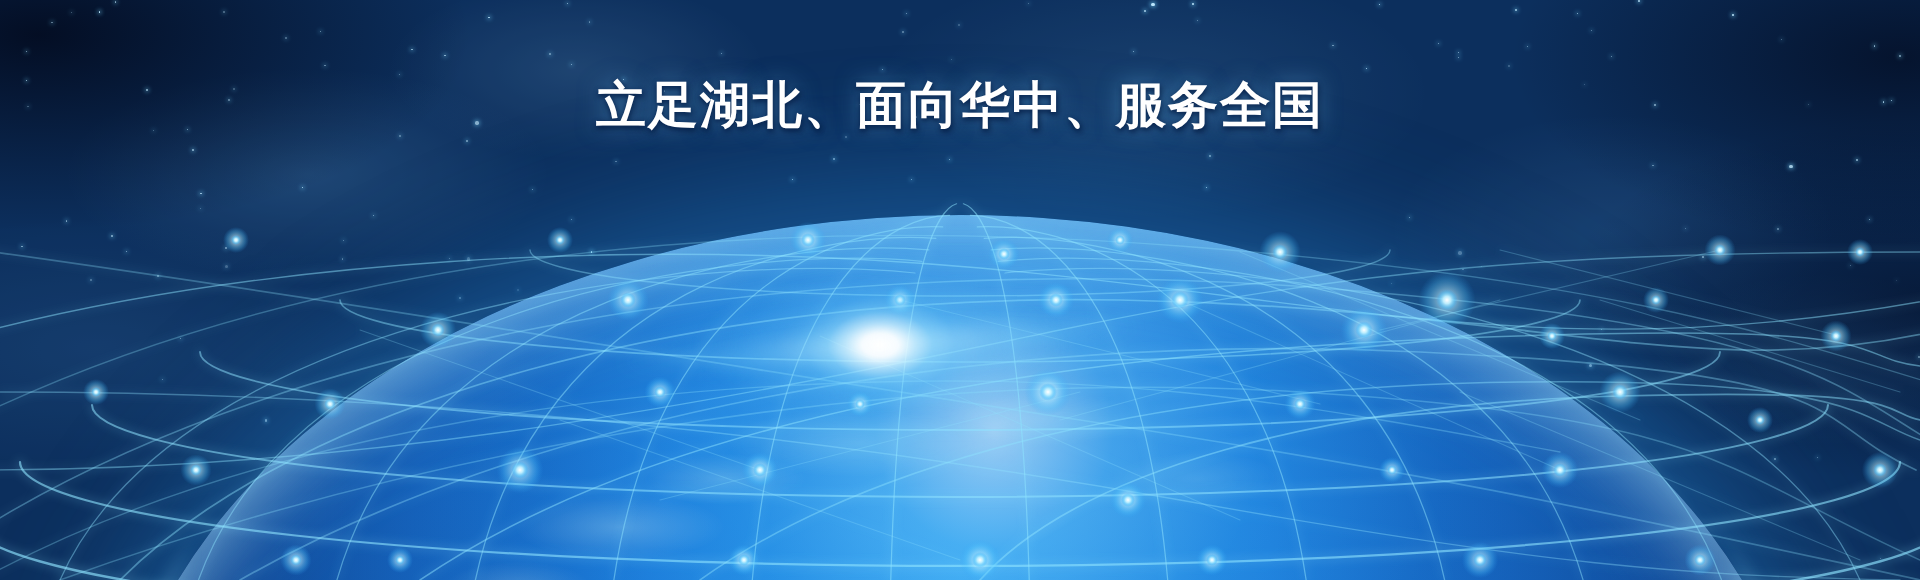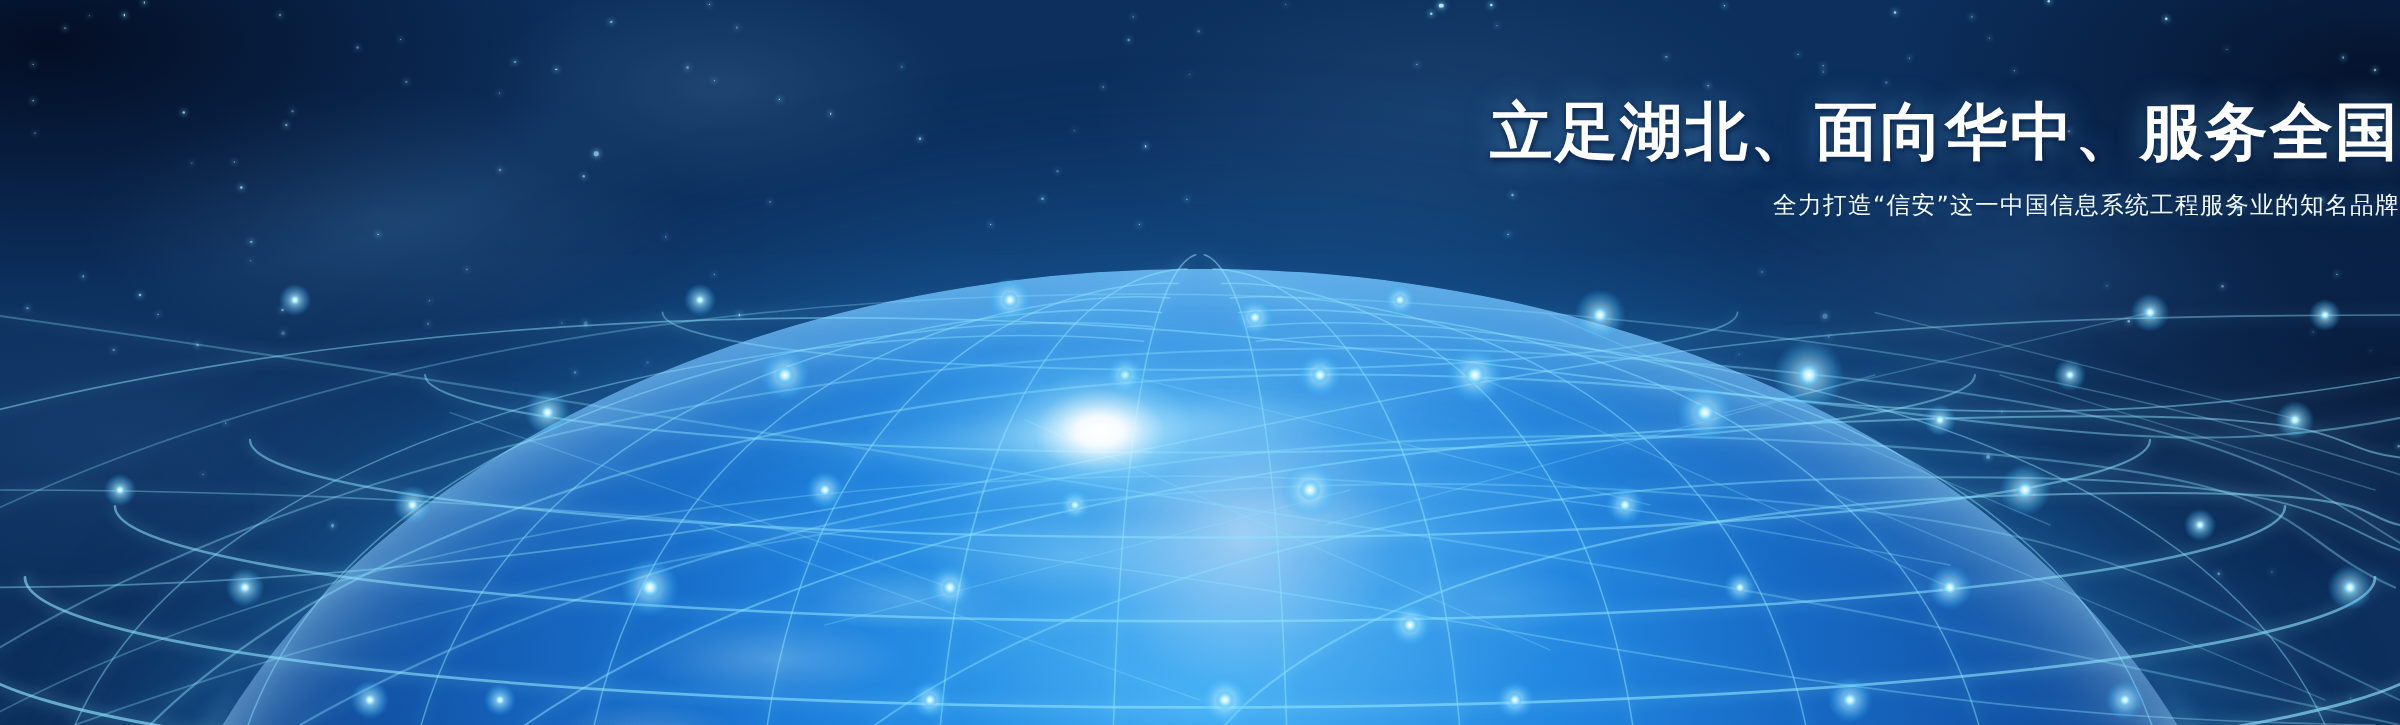--- a/index.html
+++ b/index.html
@@ -119,21 +119,21 @@
     width:720px; height:70px;
     transform:translate(-50%,-50%) rotate(-4deg);
     background:radial-gradient(ellipse 50% 46% at 50% 50%, rgba(235,250,255,0.6) 0%, rgba(150,225,255,0.22) 38%, rgba(90,195,250,0) 74%);
     filter:blur(8px);
   }
 
   
   .text-block {
     position:absolute;
     left:0; right:0; top:78px;
-    text-align:right;
+    text-align:center;
     z-index:40;
   }
   .headline {
     font-size:50px;
     line-height:1.1;
     font-weight:700;
     color:#ffffff;
     letter-spacing:2px;
     text-shadow:
       0 2px 5px rgba(4,28,70,0.85),
@@ -520,16 +520,15 @@
           <circle cx="1656" cy="300" r="5" fill="url(#ndg)"></circle>
         </g>
       </svg>
   </div>
 
   <div class="core-streak"></div>
   <div class="core-glow"></div>
 
   <div class="text-block">
     <div class="headline">立足湖北、面向华中、服务全国</div>
-    <div class="subline">全力打造“信安”这一中国信息系统工程服务业的知名品牌</div>
   </div>
 
 </div>
 
 </body></html>

